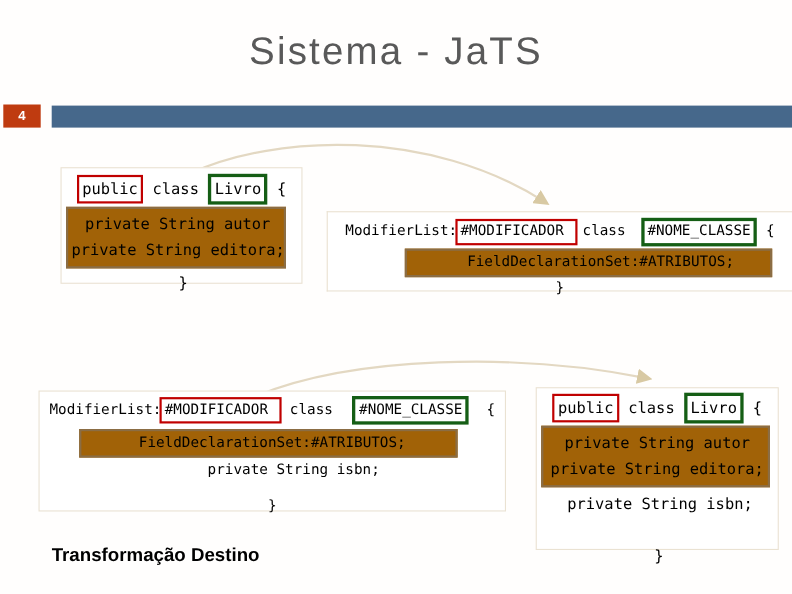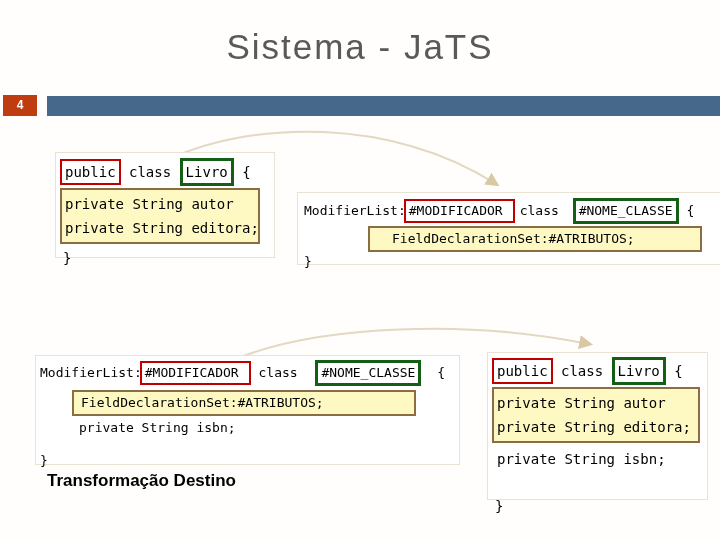--- a/index.html
+++ b/index.html
@@ -18,27 +18,27 @@
     background:#BF3B10; color:#fff; font-size:12px; font-weight:bold;
     text-align:center; line-height:21px;
   }
   .accent-bar {
     position:absolute; left:47px; top:96px; width:673px; height:20px;
     background:#46688B;
   }
   
   .panel {
     position:absolute; background:#fff; border:1px solid #EAE2D2;
-    font-family:"DejaVu Sans Mono","Liberation Mono",monospace; color:#000;
+    font-family:"DejaVu Sans Mono","Liberation Mono",monospace; color:#000;text-align:center;
   }
   .code-line { white-space:nowrap; }
   .hl { display:inline-block; border:2px solid; padding:0 3px; background:#fff; }
   .hl-red   { border-color:#C00000; }
   .hl-green { border-color:#155E15; border-width:3px; }
-  .attr-box { border:2px solid #8B6D44; background:#fef9c3; }
+  .attr-box { border:2px solid #8B6D44; background:#a16207; }
 
   .p1 { left:55px; top:152px; width:220px; height:106px; padding:5px 4px; font-size:14px; }
   .p1 .line1 { line-height:22px; }
   .p1 .attr-box { margin-top:2px; width:200px; padding:2px 0 2px 3px; }
   .p1 .attr-box .code-line { line-height:24px; }
   .p1 .close { line-height:24px; margin-top:2px; padding-left:3px; }
 
   .p2 { left:297px; top:192px; width:423px; height:73px; padding:5px 6px; font-size:13px; border-right:none; }
   .p2 .line1 { line-height:20px; }
   .p2 .hl-red { margin-left:-2px; margin-right:5px; padding-right:10px; }
@@ -60,21 +60,21 @@
   .p4 .attr-box .code-line { line-height:24px; }
   .p4 .isbn { line-height:24px; margin-top:4px; padding-left:5px; }
   .p4 .close { line-height:22px; margin-top:24px; padding-left:3px; }
 
   .panel-label {
     position:absolute; font-family:"Liberation Sans",sans-serif;
     font-weight:bold; font-size:17px; color:#000;
   }
   .lbl-cf { left:95px;  top:262px; }
   .lbl-tf { left:338px; top:276px; }
-  .lbl-td { left:47px;  top:471px; }
+  .lbl-td { left:47px;  top:495px; }
   .lbl-cd { left:503px; top:505px; }
 
   .arrows { position:absolute; left:0; top:0; width:720px; height:540px; pointer-events:none; }
 </style>
 </head>
 <body>
 
 <div class="slide">
 
   <div class="title">Sistema - JaTS</div>

